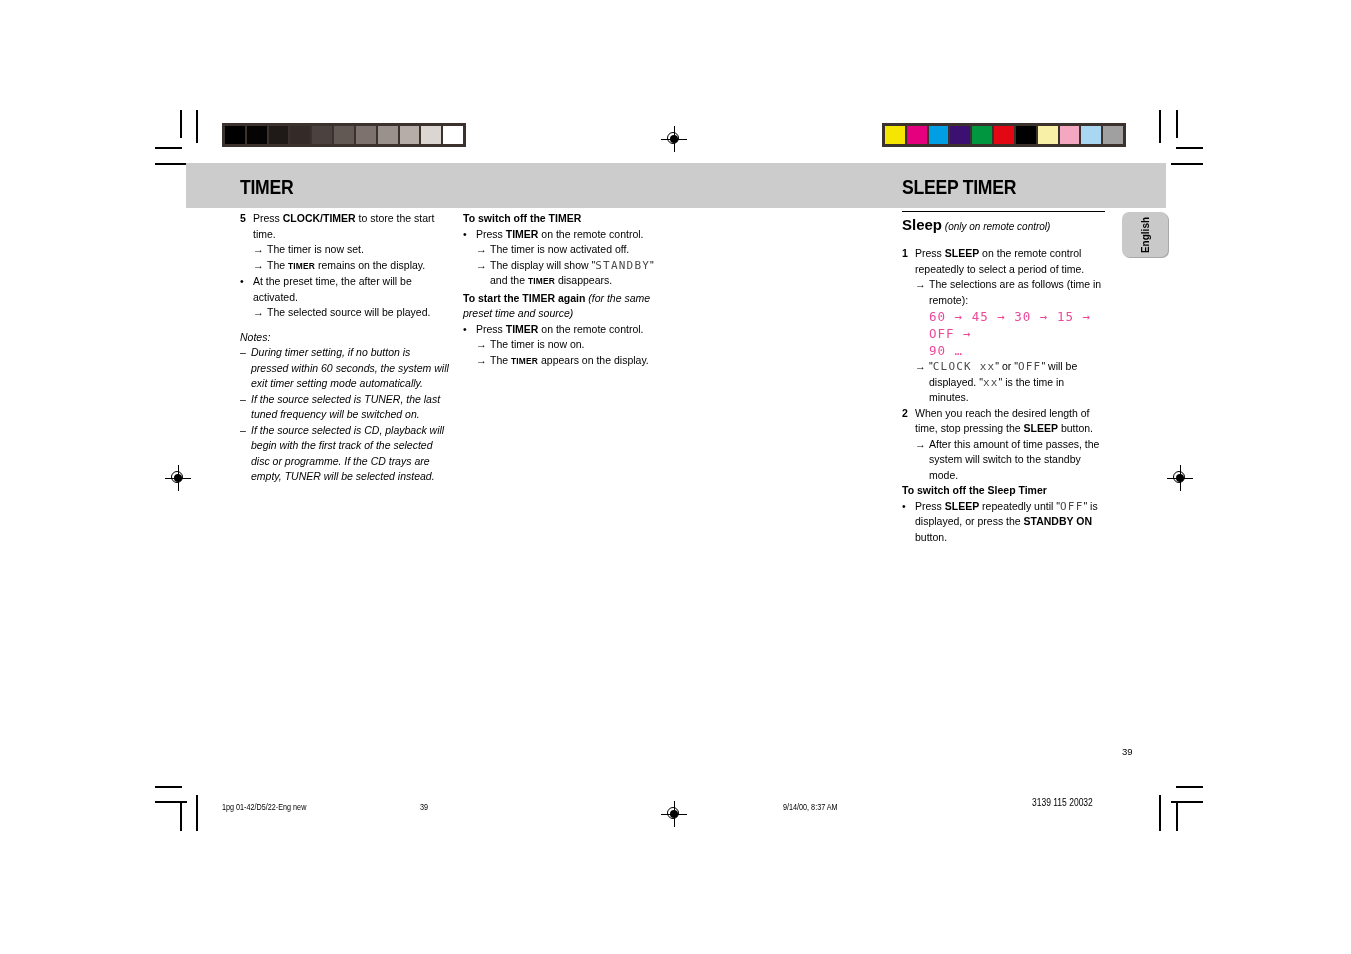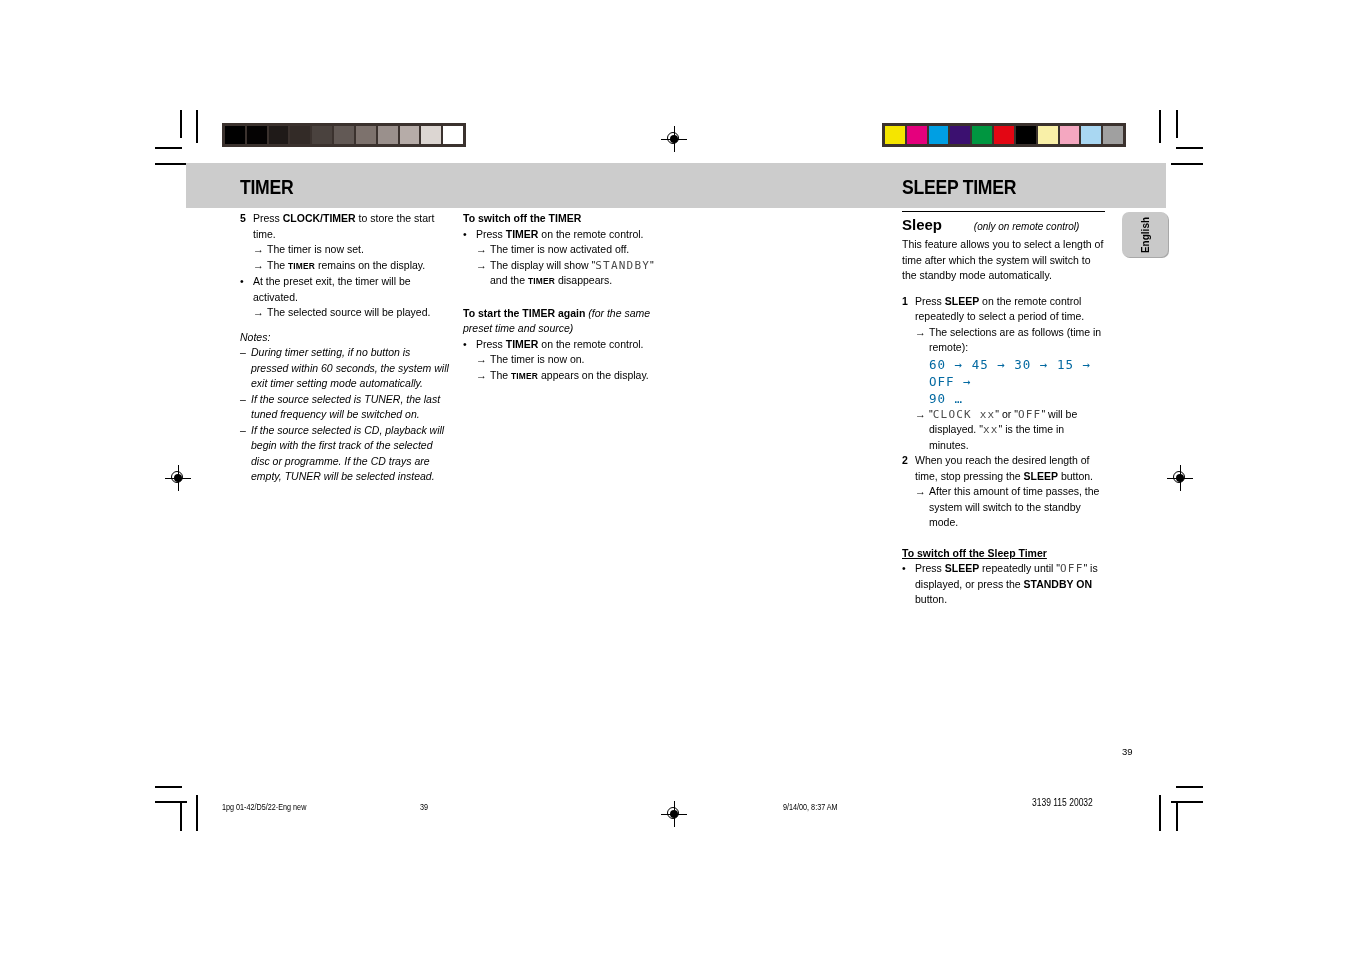--- a/index.html
+++ b/index.html
@@ -128,21 +128,20 @@
   .big-head {
     font-size: 15px;
     font-weight: bold;
     line-height: 19px;
     margin: 0;
   }
   .big-head .sm {
     font-size: 10px;
     font-weight: normal;
     font-style: italic;
-    padding-left: 29px;
   }
 
   
   .row {
     display: flex;
     align-items: flex-start;
   }
   .row .mk {
     flex: 0 0 auto;
     text-align: left;
@@ -177,21 +176,21 @@
   .lcd {
     font-family: "DejaVu Sans Mono", monospace;
     font-size: 11px;
     letter-spacing: 1.2px;
     color: #4a4a4a;
   }
   .lcd-seq {
     font-family: "DejaVu Sans Mono", monospace;
     font-size: 12.5px;
     letter-spacing: 1px;
-    color: #0369a1;
+    color: #ec4899;
     line-height: 17px;
   }
 
   .pagenum {
     position: absolute;
     font-size: 9.5px;
   }
 
   .footer-txt {
     position: absolute;
@@ -302,21 +301,21 @@
       <div class="tx">The timer is now set.</div>
     </div>
 
     <div class="row ind1">
       <div class="mk arr">→</div>
       <div class="tx">The <span class="sc">TIMER</span> remains on the display.</div>
     </div>
 
     <div class="row">
       <div class="mk bul">•</div>
-      <div class="tx">At the preset exit, the timer will be activated.</div>
+      <div class="tx">At the preset time, the after will be activated.</div>
     </div>
 
     <div class="row ind1">
       <div class="mk arr">→</div>
       <div class="tx">The selected source will be played.</div>
     </div>
 
     <div class="notes-title">Notes:</div>
 
     <div class="row note-it">
@@ -345,21 +344,21 @@
     <div class="row ind1">
       <div class="mk arr">→</div>
       <div class="tx">The timer is now activated off.</div>
     </div>
 
     <div class="row ind1">
       <div class="mk arr">→</div>
       <div class="tx">The display will show "<span class="lcd">STANDBY</span>" and the <span class="sc">TIMER</span> disappears.</div>
     </div>
 
-    <div class="sub-head" style="margin-top:16px;">
+    <div class="sub-head" style="margin-top:1px;">
       <span>To start the TIMER again</span><span class="reg"> (for the same preset time and source)</span>
     </div>
 
     <div class="row">
       <div class="mk bul">•</div>
       <div class="tx">Press <b>TIMER</b> on the remote control.</div>
     </div>
 
     <div class="row ind1">
       <div class="mk arr">→</div>
@@ -373,21 +372,20 @@
   </div>
 
   <div class="col" style="left:902px; top:211px; width:203px;">
 
     <hr class="hrule">
 
     <div class="big-head">
       <span>Sleep</span><span class="sm"> (only on remote control)</span>
     </div>
 
-    <div style="margin-top:1px;">This feature allows you to select a length of time after which the system will switch to the standby mode automatically.</div>
 
     <div class="row" style="margin-top:10px;">
       <div class="mk num">1</div>
       <div class="tx">Press <b>SLEEP</b> on the remote control repeatedly to select a period of time.</div>
     </div>
 
     <div class="row ind1">
       <div class="mk arr">→</div>
       <div class="tx">
         <span>The selections are as follows (time in remote):</span>
@@ -404,21 +402,21 @@
     <div class="row">
       <div class="mk num">2</div>
       <div class="tx">When you reach the desired length of time, stop pressing the <b>SLEEP</b> button.</div>
     </div>
 
     <div class="row ind1">
       <div class="mk arr">→</div>
       <div class="tx">After this amount of time passes, the system will switch to the standby mode.</div>
     </div>
 
-    <div class="sub-head" style="margin-top:15px;text-decoration:underline;">To switch off the Sleep Timer</div>
+    <div class="sub-head" style="">To switch off the Sleep Timer</div>
 
     <div class="row">
       <div class="mk bul">•</div>
       <div class="tx">Press <b>SLEEP</b> repeatedly until "<span class="lcd">OFF</span>" is displayed, or press the <b>STANDBY ON</b> button.</div>
     </div>
   </div>
 
   <div class="pagenum" style="left:1122px; top:746px;">39</div>
 
   <div class="footer-txt" style="left:222px; top:802px;">1pg 01-42/D5/22-Eng new</div>

